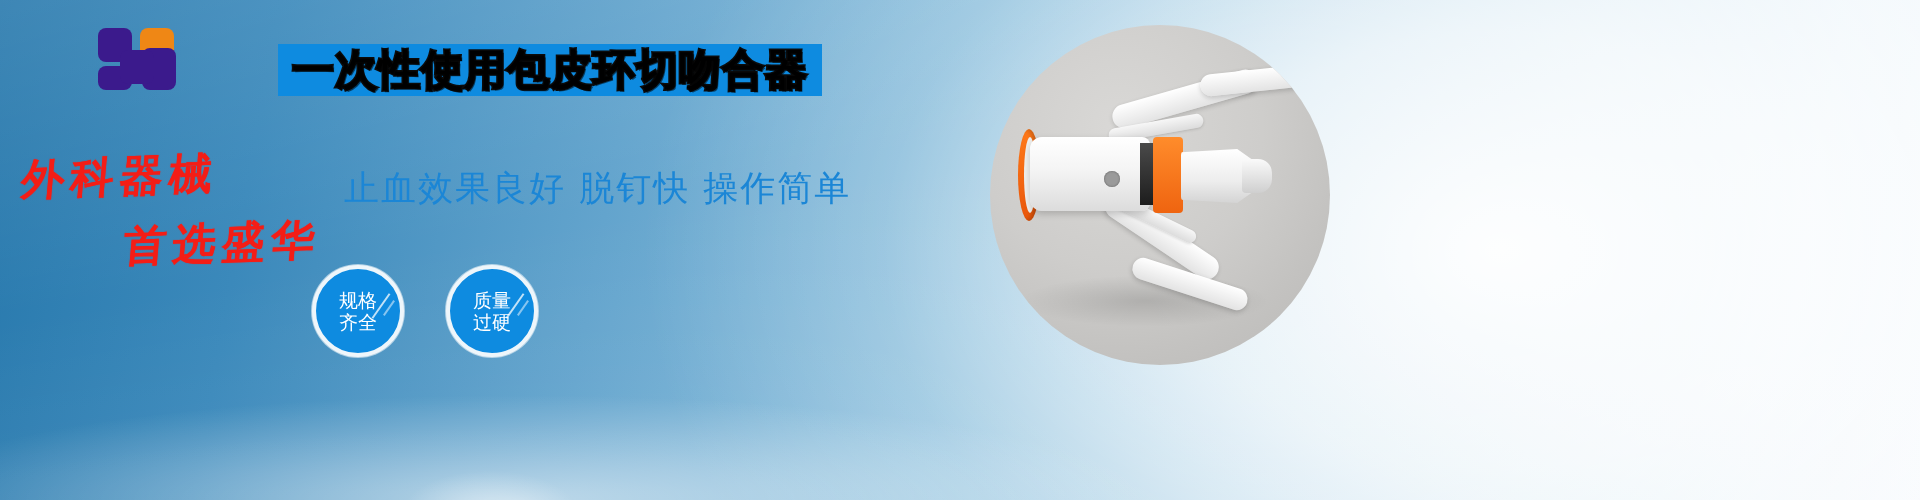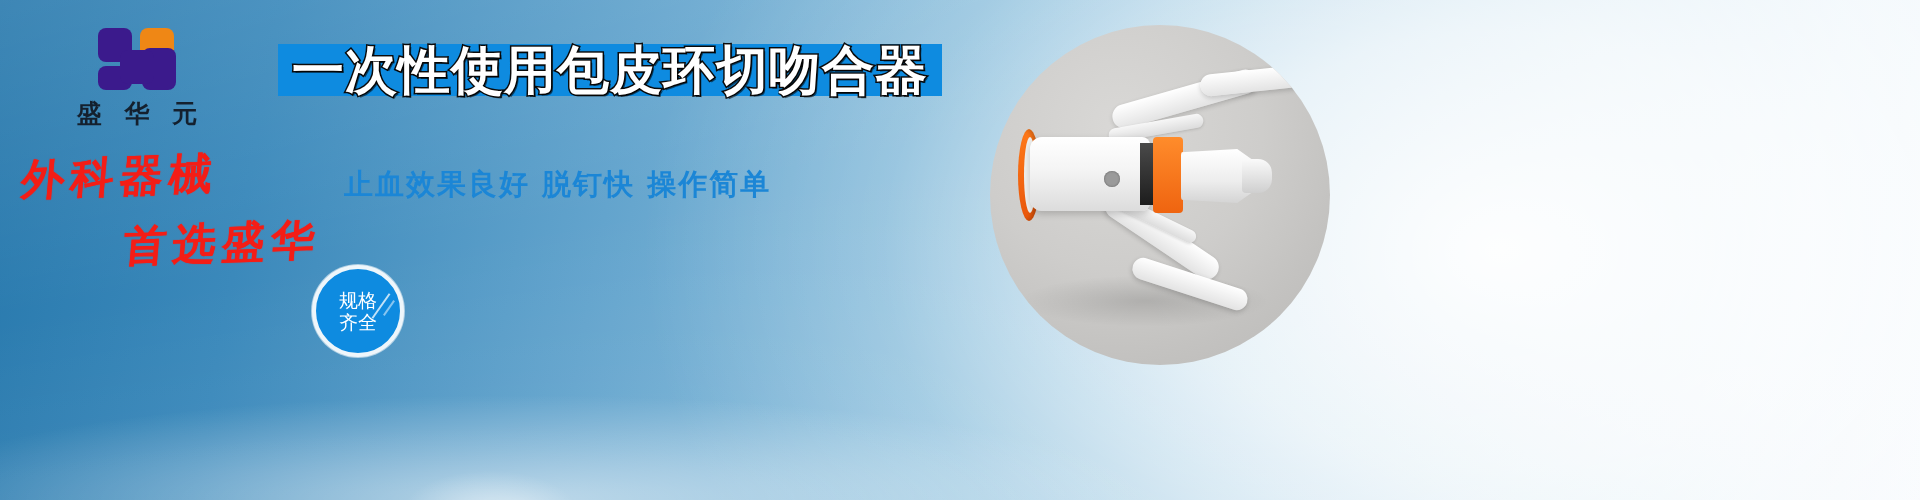--- a/index.html
+++ b/index.html
@@ -63,33 +63,33 @@
   .slog-2 { margin-left:106px; margin-top:10px; }
 
   
   #title-band {
     position:absolute; left:278px; top:44px;
     height:52px; background:#0e8be0;
     padding:0 14px;
     display:flex; align-items:center;
   }
   #title-text {
-    font-size:52px; font-weight:700; color:#ffffff;
+    font-size:42px; font-weight:700; color:#000000;
     letter-spacing:1px; line-height:1;
     white-space:nowrap;
     font-family:"DejaVu Sans","Liberation Sans",sans-serif;
     -webkit-text-stroke:3px #0b0b0b;
     paint-order:stroke fill;
     text-shadow:2px 2px 0 rgba(0,0,0,0.55);
   }
 
   
   #subtitle {
     position:absolute; left:344px; top:165px;
-    font-size:29px; color:#1b86d6; font-weight:700;
+    font-size:35px; color:#1b86d6; font-weight:400;
     letter-spacing:2px; white-space:nowrap;
     font-family:"DejaVu Sans","Liberation Sans",sans-serif;
   }
 
   
   #badges { position:absolute; left:312px; top:265px; display:flex; gap:42px;text-align:right; }
   .badge {
     width:92px; height:92px; border-radius:50%;
     background:#0e8be0;
     border:4px solid #eef6fb;
@@ -208,40 +208,45 @@
   <div class="faint-arc"></div>
 
   <div id="logo-block">
     <div class="logo-mark">
       <div class="lm lm-a"></div>
       <div class="lm lm-b"></div>
       <div class="lm lm-d"></div>
       <div class="lm lm-e"></div>
       <div class="lm lm-c"></div>
     </div>
-    <div class="logo-name">盛 华 元</div>
   </div>
 
   <div id="slogan-cn">
     <div class="slog slog-1">外科器械</div>
     <div class="slog slog-2">首选盛华</div>
   </div>
 
   <div id="title-band">
     <div id="title-text">一次性使用包皮环切吻合器</div>
   </div>
 
   <div id="subtitle">止血效果良好 脱钉快 操作简单</div>
 
   <div id="badges">
     <div class="badge">
       <div class="slash"></div>
       <div class="slash2"></div>
       <span>规格</span>
       <span>齐全</span>
+    </div>
+    <div class="badge">
+      <div class="slash"></div>
+      <div class="slash2"></div>
+      <span>质量</span>
+      <span>过硬</span>
     </div>
   </div>
 
   <div id="product">
     <div class="dev shadow-soft"></div>
     <div class="dev arm arm-top"></div>
     <div class="dev arm arm-top2"></div>
     <div class="dev arm arm-bot"></div>
     <div class="dev arm arm-bot2"></div>
     <div class="dev arm-link"></div>

